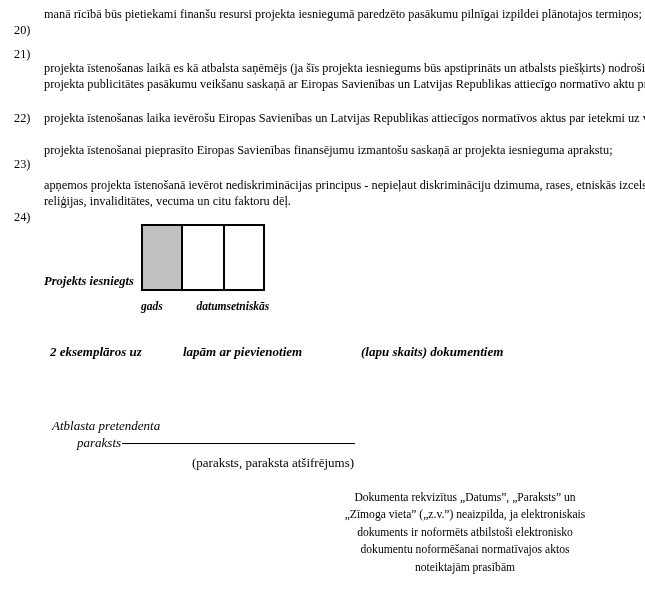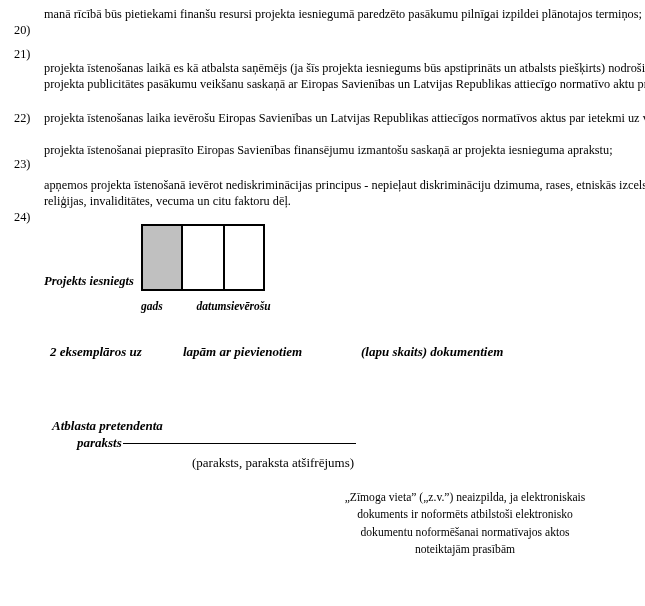--- a/index.html
+++ b/index.html
@@ -140,21 +140,21 @@
   
   .sign-block {
     position: absolute;
     left: 52px;
     top: 418px;
     width: 420px;
   }
   .sign-line1, .sign-line2 {
     font-size: 13px;
     font-style: italic;
-    font-weight: bold;
+    font-weight: normal;
     line-height: 1.28;
     white-space: nowrap;
   }
   .sign-line2 { position: relative; margin-left: 25px; }
   .sign-rule {
     display: inline-block;
     width: 233px;
     border-bottom: 1.5px solid #000000;
     vertical-align: 3px;
     margin-left: 1px;
@@ -216,35 +216,36 @@
   <div class="date-block">
     <div class="date-label">Projekts iesniegts</div>
 
     <div class="date-table">
       <div class="date-cell cell-year"></div>
       <div class="date-cell cell-day"></div>
       <div class="date-cell cell-month"></div>
     </div>
 
     <div class="date-captions">
-      <span class="cap-gads">gads</span><span class="cap-datums">datums</span><span class="cap-menesis">ievērošu</span>
+      <span class="cap-gads">gads</span><span class="cap-datums">datums</span><span class="cap-menesis">etniskās</span>
     </div>
   </div>
 
   <div class="copies-line">
     <span class="seg1">2 eksemplāros uz</span><span class="seg2">lapām ar pievienotiem</span><span class="seg3">(lapu skaits) dokumentiem</span>
   </div>
 
   <div class="sign-block">
     <div class="sign-line1">Atblasta pretendenta</div>
     <div class="sign-line2"><span>paraksts</span><span class="sign-rule"></span></div>
   </div>
 
   <div class="sign-caption">(paraksts, paraksta atšifrējums)</div>
 
   <div class="footnote">
+    <div>Dokumenta rekvizītus „Datums”, „Paraksts” un</div>
     <div>„Zīmoga vieta” („z.v.”) neaizpilda, ja elektroniskais</div>
     <div>dokuments ir noformēts atbilstoši elektronisko</div>
     <div>dokumentu noformēšanai normatīvajos aktos</div>
     <div>noteiktajām prasībām</div>
   </div>
 
 </div>
 
 </body></html>

